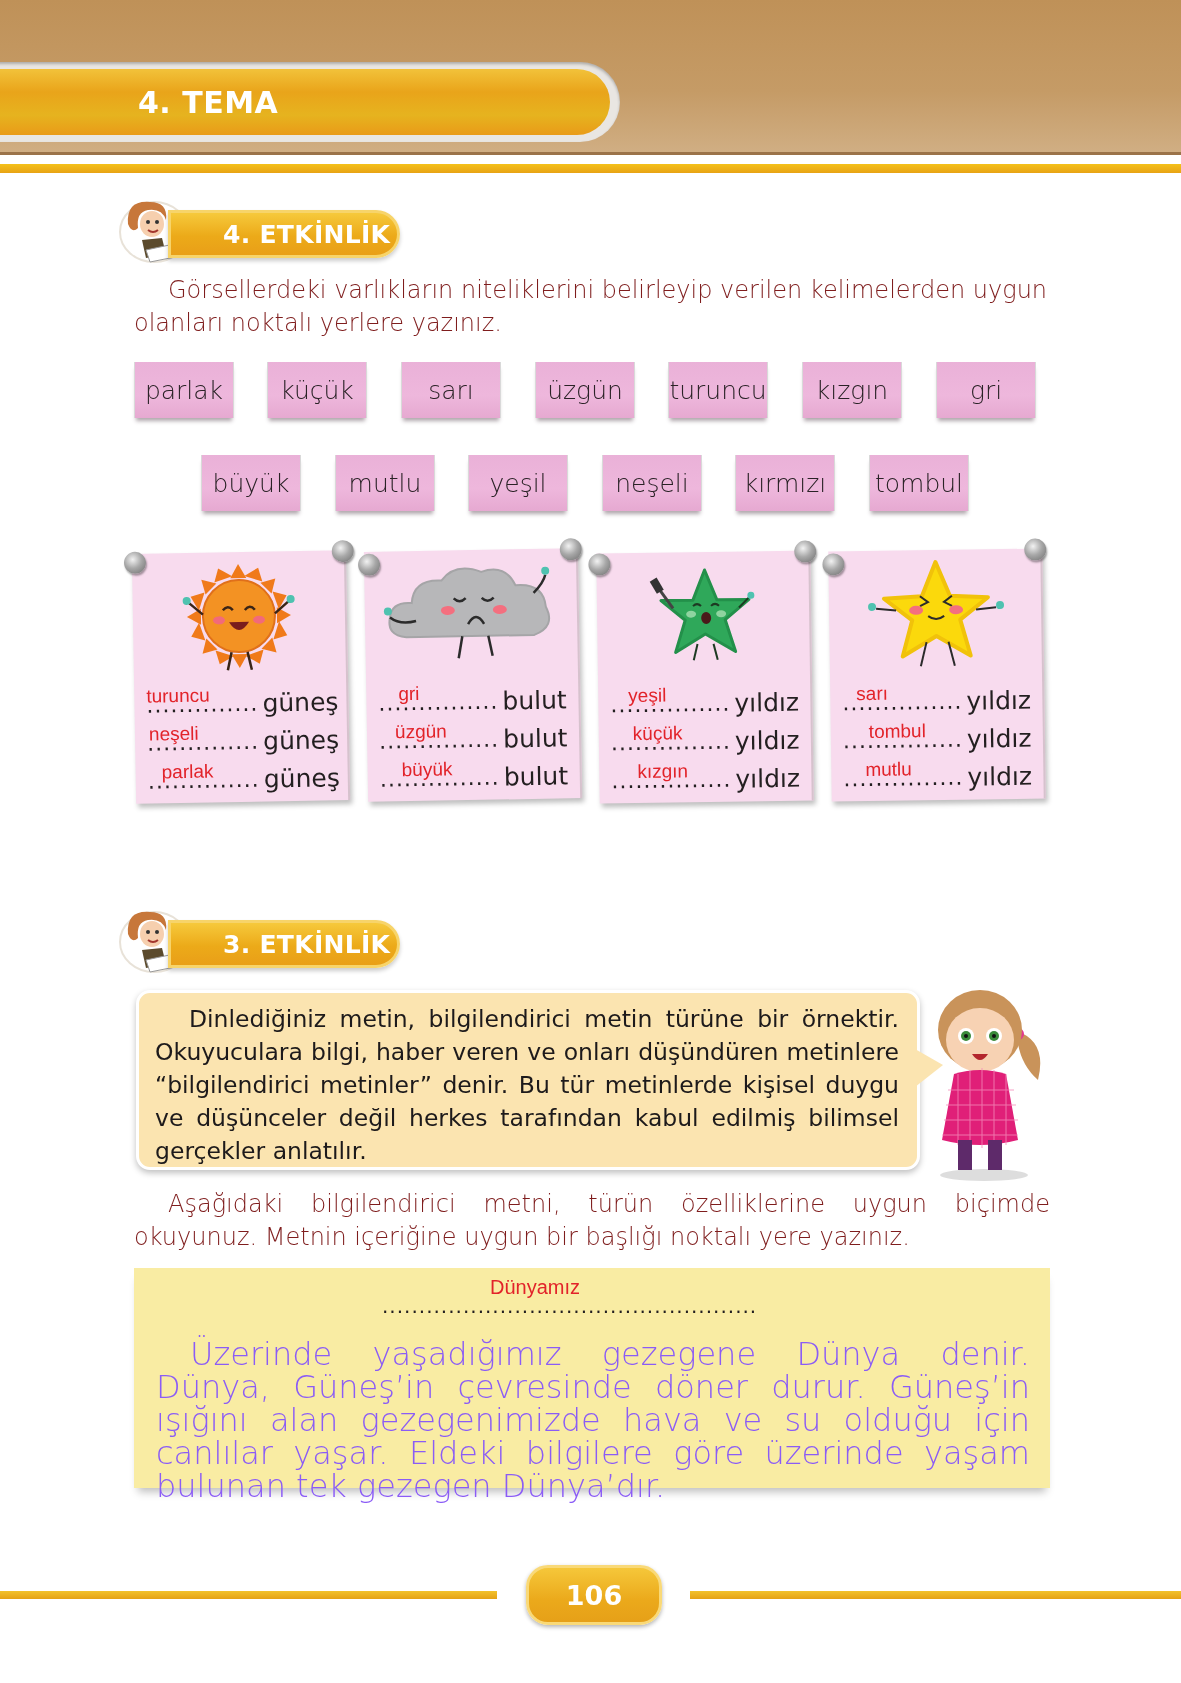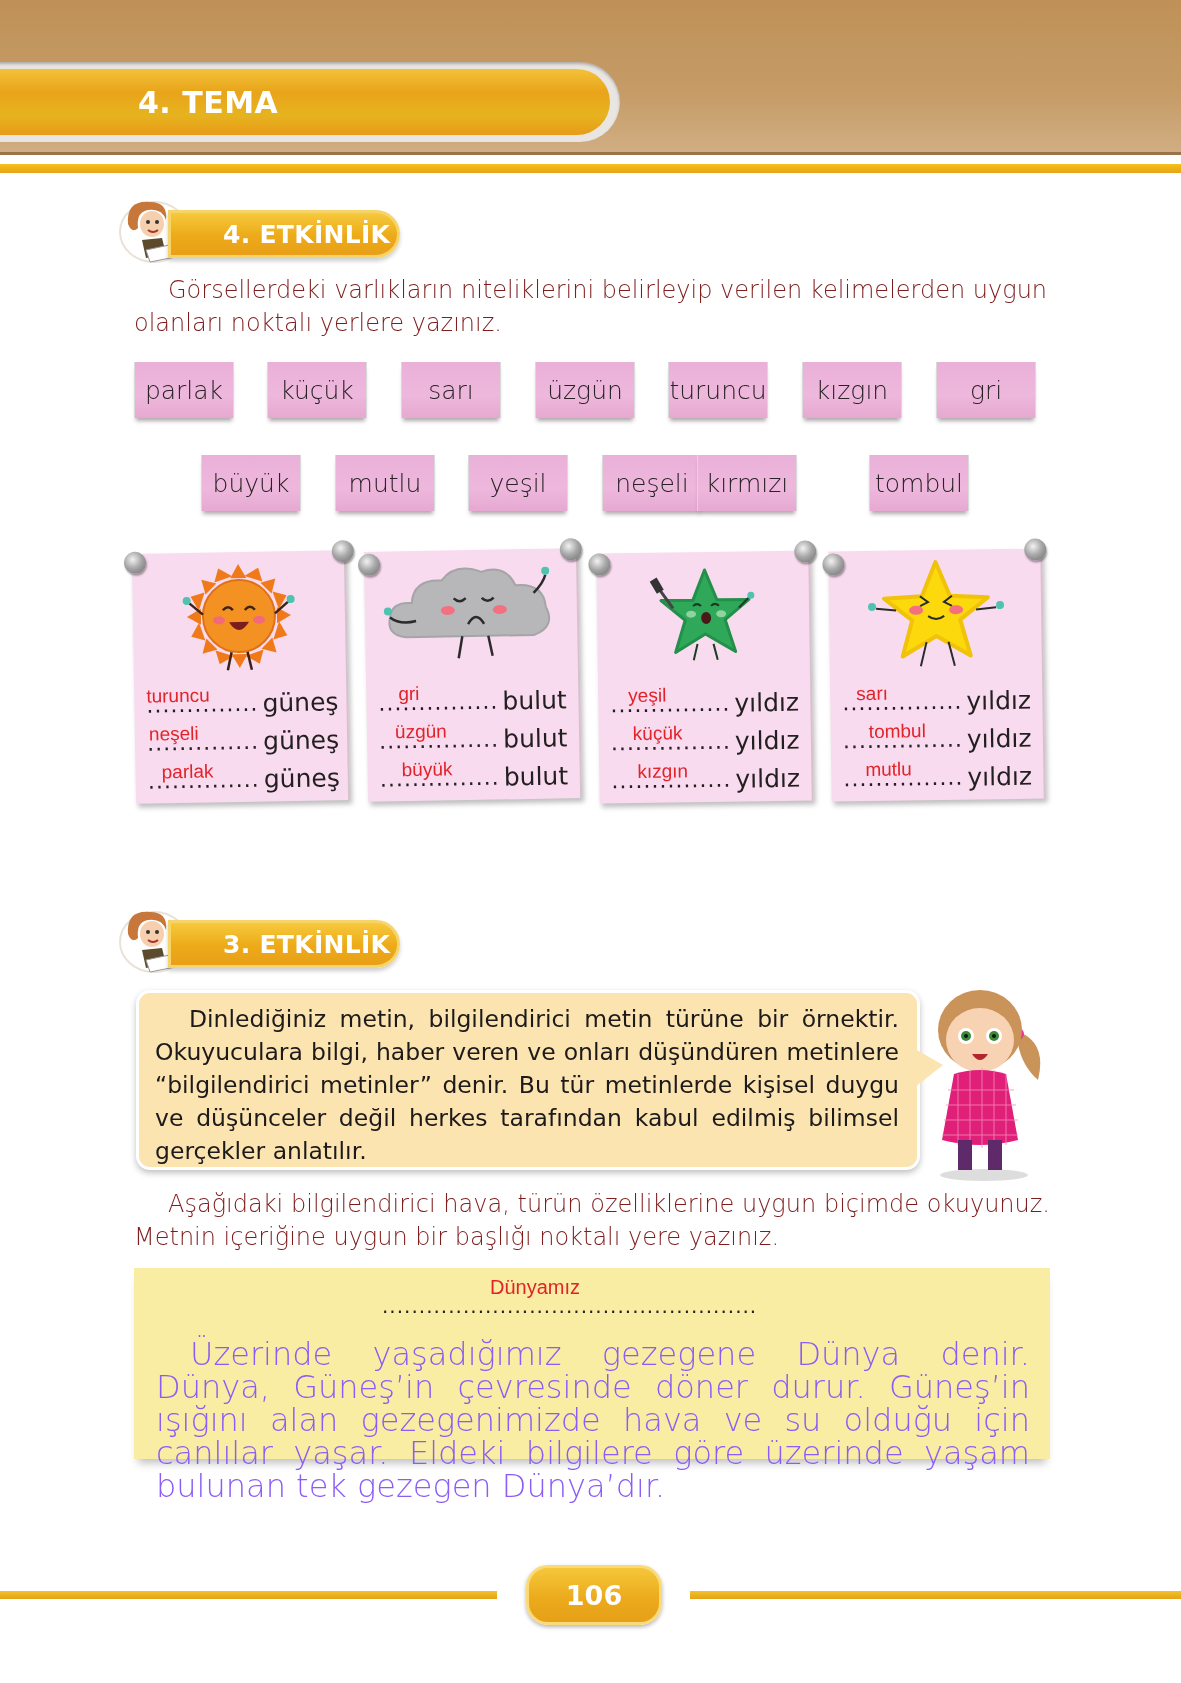--- a/index.html
+++ b/index.html
@@ -76,21 +76,21 @@
     box-shadow: 0 3px 6px rgba(0,0,0,.25);
     padding: 10px 18px 0 16px;
   }
   .bubble-tail { position: absolute; right: -26px; top: 56px; width: 0; height: 0;
     border-top: 16px solid transparent; border-bottom: 22px solid transparent; border-left: 28px solid #fbe4b0; }
   .bubble-text { font-family: "DejaVu Sans", sans-serif; font-size: 23.5px; line-height: 33px; color: #1d1a1b; text-align: justify; }
   .bubble-text .indent { display: inline-block; width: 34px; }
 
   
   .reading {
-    position: absolute; left: 134px; top: 1268px; width: 916px; height: 191px;
+    position: absolute; left: 134px; top: 1268px; width: 916px; height: 220px;
     background: #f9eca3; box-shadow: 0 8px 8px -4px rgba(0,0,0,.25);
   }
   .reading-answer { position: absolute; left: 356px; top: 8px; color: #e2232a; font-family: "Liberation Sans", sans-serif; font-size: 20px; }
   .reading-dots { position: absolute; left: 248px; top: 26px; font-size: 20px; color: #231f20; letter-spacing: 1px; }
   .reading-text { position: absolute; left: 22px; right: 20px; top: 70px; font-size: 32px; line-height: 33px; font-weight: 300; text-align: justify; color: #8b5cf6; }
   .reading-text .indent { display: inline-block; width: 34px; }
 
   
   .foot-line { position: absolute; top: 1591px; height: 8px; background: linear-gradient(180deg, #f2c22c, #e5a215); }
   .page-num {
@@ -139,21 +139,21 @@
   <div class="chip" style="left:401px; top:362px;">sarı</div>
   <div class="chip" style="left:535px; top:362px;">üzgün</div>
   <div class="chip" style="left:668px; top:362px;">turuncu</div>
   <div class="chip" style="left:802px; top:362px;">kızgın</div>
   <div class="chip" style="left:936px; top:362px;">gri</div>
 
   <div class="chip" style="left:201px; top:455px;">büyük</div>
   <div class="chip" style="left:335px; top:455px;">mutlu</div>
   <div class="chip" style="left:468px; top:455px;">yeşil</div>
   <div class="chip" style="left:602px; top:455px;">neşeli</div>
-  <div class="chip" style="left:697px; top:455px;">kırmızı</div>
+  <div class="chip" style="left:735px; top:455px;">kırmızı</div>
   <div class="chip" style="left:869px; top:455px;">tombul</div>
 </div>
 
 <div class="card" style="left:134px; top:552px; transform:rotate(-1deg);">
   <div class="pin" style="left:-8px; top:-2px;"></div>
   <div class="pin" style="right:-10px; top:-10px;"></div>
   <div class="card-art">
     <svg width="130" height="118" viewBox="0 0 130 118">
       <g transform="translate(65,56)">
         <g fill="#f07a1a">
@@ -362,21 +362,21 @@
   <path d="M36 104 Q62 96 88 104 L100 170 Q62 180 24 170Z" fill="#e01f78"></path>
   <g stroke="#f48ab9" stroke-width="1" opacity=".8">
     <path d="M30 120 H96 M28 135 H98 M26 150 H100 M24 165 H100"></path>
     <path d="M40 104 V175 M52 100 V178 M64 98 V178 M76 100 V178 M88 104 V175"></path>
   </g>
   <rect x="40" y="170" width="14" height="30" fill="#5e2a6a"></rect>
     <rect x="70" y="170" width="14" height="30" fill="#5e2a6a"></rect>
 </svg>
 
 <div class="para" style="left:134px; top:1188px; width:916px; text-align:justify;">
-  <span class="indent"></span><span>Aşağıdaki bilgilendirici hava, türün özelliklerine uygun biçimde okuyunuz. Metnin içeriğine uygun bir başlığı noktalı yere yazınız.</span>
+  <span class="indent"></span><span>Aşağıdaki bilgilendirici metni, türün özelliklerine uygun biçimde okuyunuz. Metnin içeriğine uygun bir başlığı noktalı yere yazınız.</span>
 </div>
 
 <div class="reading">
   <span class="reading-answer">Dünyamız</span>
   <span class="reading-dots">...................................................</span>
   <div class="reading-text">
     <span class="indent"></span><span>Üzerinde yaşadığımız gezegene Dünya denir. Dünya, Güneş’in çevresinde döner durur. Güneş’in ışığını alan gezegenimizde hava ve su olduğu için canlılar yaşar. Eldeki bilgilere göre üzerinde yaşam bulunan tek gezegen Dünya’dır.</span>
   </div>
 </div>
 

